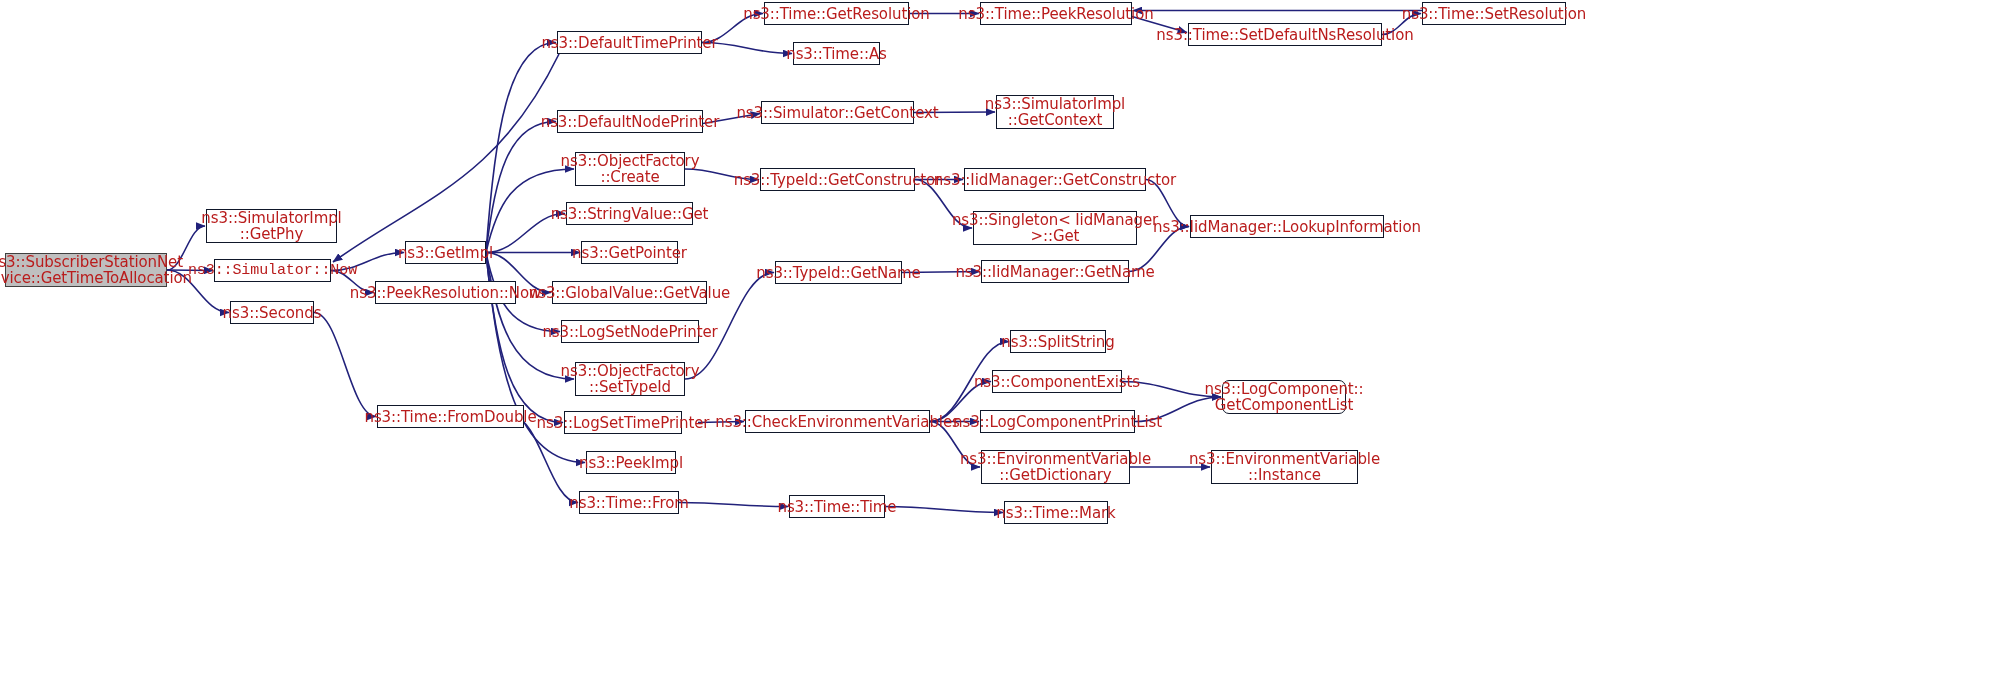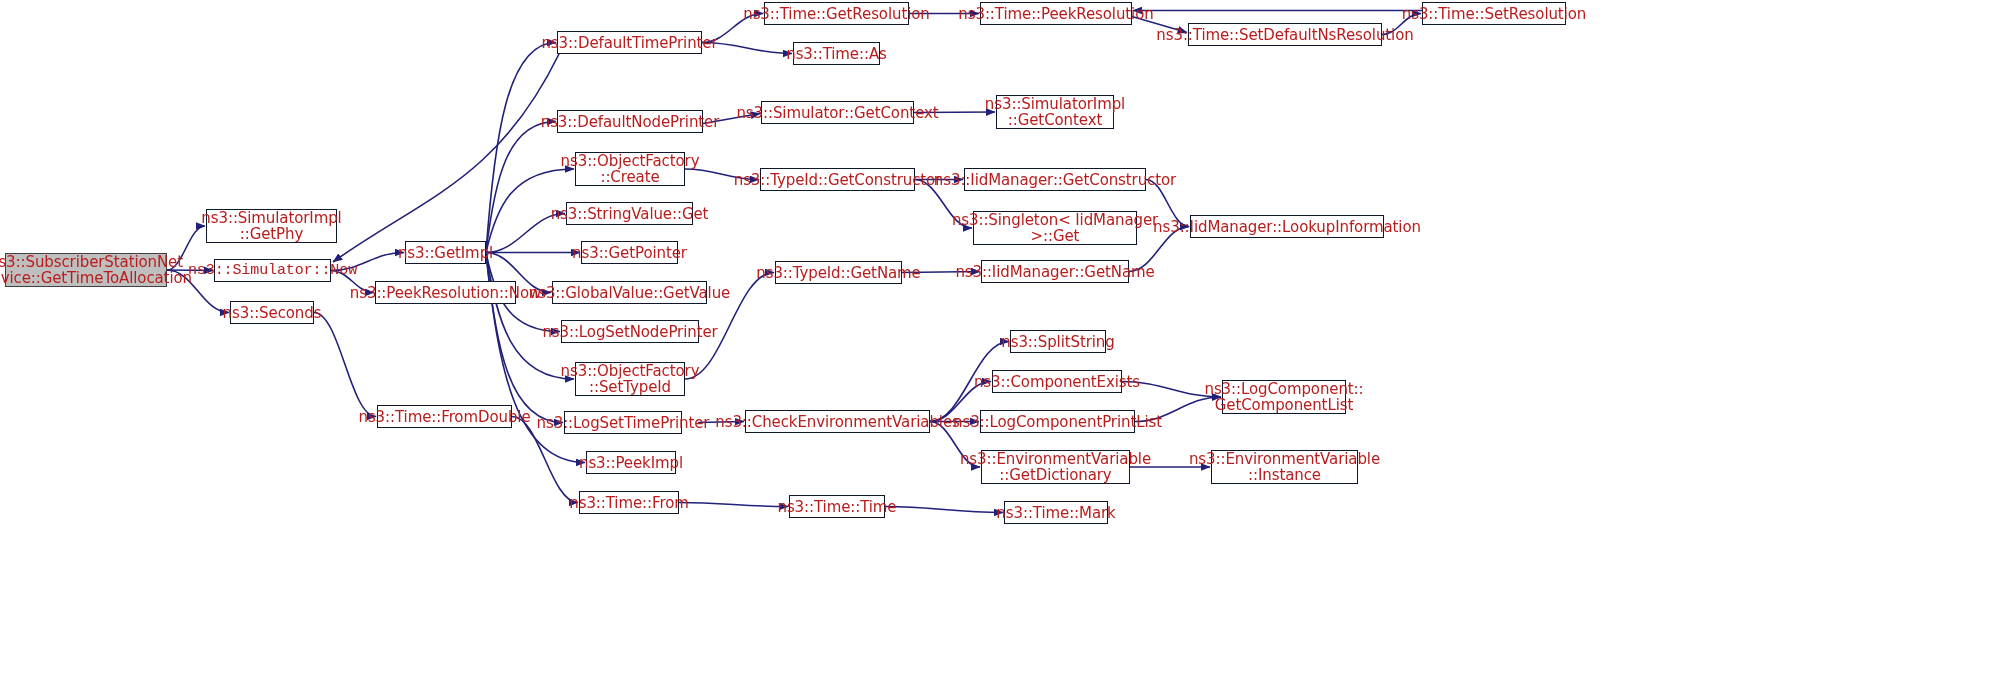--- a/index.html
+++ b/index.html
@@ -102,21 +102,21 @@
   </svg>
   <div id="nodes-group">
       <div class="node root" style="left: 5px; top: 253px; width: 162px; height: 34px;"><span class="label">ns3::SubscriberStationNet
 Device::GetTimeToAllocation</span></div>
       <div class="node" style="left: 206px; top: 209px; width: 131px; height: 34px;"><span class="label">ns3::SimulatorImpl
 ::GetPhy</span></div>
       <div class="node" style="left: 214px; top: 259px; width: 117px; height: 23px; font-family: Liberation Mono, monospace;"><span class="label">ns3::Simulator::Now</span></div>
       <div class="node" style="left: 230px; top: 301px; width: 84px; height: 23px;"><span class="label">ns3::Seconds</span></div>
       <div class="node" style="left: 405px; top: 241px; width: 81px; height: 23px;"><span class="label">ns3::GetImpl</span></div>
       <div class="node" style="left: 375px; top: 281px; width: 141px; height: 23px;"><span class="label">ns3::PeekResolution::Now</span></div>
-      <div class="node" style="left: 377px; top: 405px; width: 135px; height: 23px; align-items: center;"><span class="label">ns3::Time::FromDouble</span></div>
+      <div class="node" style="left: 377px; top: 405px; width: 147px; height: 23px; align-items: center;"><span class="label">ns3::Time::FromDouble</span></div>
       <div class="node" style="left: 557px; top: 31px; width: 145px; height: 23px;"><span class="label">ns3::DefaultTimePrinter</span></div>
       <div class="node" style="left: 557px; top: 110px; width: 146px; height: 23px;"><span class="label">ns3::DefaultNodePrinter</span></div>
       <div class="node" style="left: 575px; top: 152px; width: 110px; height: 34px;"><span class="label">ns3::ObjectFactory
 ::Create</span></div>
       <div class="node" style="left: 566px; top: 202px; width: 127px; height: 23px;"><span class="label">ns3::StringValue::Get</span></div>
       <div class="node" style="left: 581px; top: 241px; width: 97px; height: 23px;"><span class="label">ns3::GetPointer</span></div>
       <div class="node" style="left: 552px; top: 281px; width: 155px; height: 23px;"><span class="label">ns3::GlobalValue::GetValue</span></div>
       <div class="node" style="left: 561px; top: 320px; width: 138px; height: 23px;"><span class="label">ns3::LogSetNodePrinter</span></div>
       <div class="node" style="left: 575px; top: 362px; width: 110px; height: 34px;"><span class="label">ns3::ObjectFactory
 ::SetTypeId</span></div>
@@ -138,19 +138,19 @@
 &gt;::Get</span></div>
       <div class="node" style="left: 981px; top: 260px; width: 148px; height: 23px;"><span class="label">ns3::IidManager::GetName</span></div>
       <div class="node" style="left: 1010px; top: 330px; width: 96px; height: 23px;"><span class="label">ns3::SplitString</span></div>
       <div class="node" style="left: 992px; top: 370px; width: 130px; height: 23px;"><span class="label">ns3::ComponentExists</span></div>
       <div class="node" style="left: 980px; top: 410px; width: 155px; height: 23px;"><span class="label">ns3::LogComponentPrintList</span></div>
       <div class="node" style="left: 981px; top: 450px; width: 149px; height: 34px;"><span class="label">ns3::EnvironmentVariable
 ::GetDictionary</span></div>
       <div class="node" style="left: 1004px; top: 501px; width: 104px; height: 23px;"><span class="label">ns3::Time::Mark</span></div>
       <div class="node" style="left: 1188px; top: 23px; width: 194px; height: 23px;"><span class="label">ns3::Time::SetDefaultNsResolution</span></div>
       <div class="node" style="left: 1190px; top: 215px; width: 194px; height: 23px;"><span class="label">ns3::IidManager::LookupInformation</span></div>
-      <div class="node" style="left: 1222px; top: 380px; width: 124px; height: 34px;"><span class="label">ns3::LogComponent::
+      <div class="node" style="left: 1222px; top: 380px; width: 124px; height: 34px; border-radius: 7px;"><span class="label">ns3::LogComponent::
 GetComponentList</span></div>
       <div class="node" style="left: 1211px; top: 450px; width: 147px; height: 34px;"><span class="label">ns3::EnvironmentVariable
 ::Instance</span></div>
       <div class="node" style="left: 1422px; top: 2px; width: 144px; height: 23px;"><span class="label">ns3::Time::SetResolution</span></div>
     </div>
 </div>
 
 </body></html>

